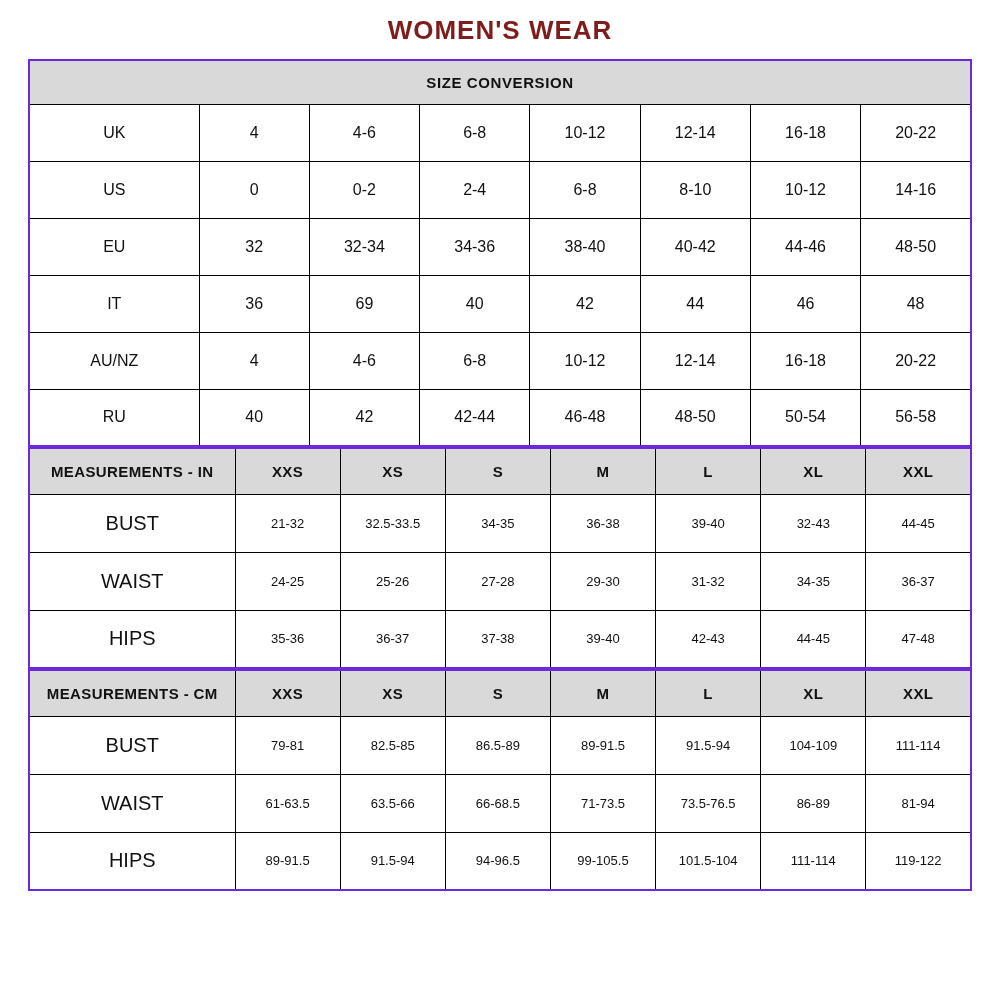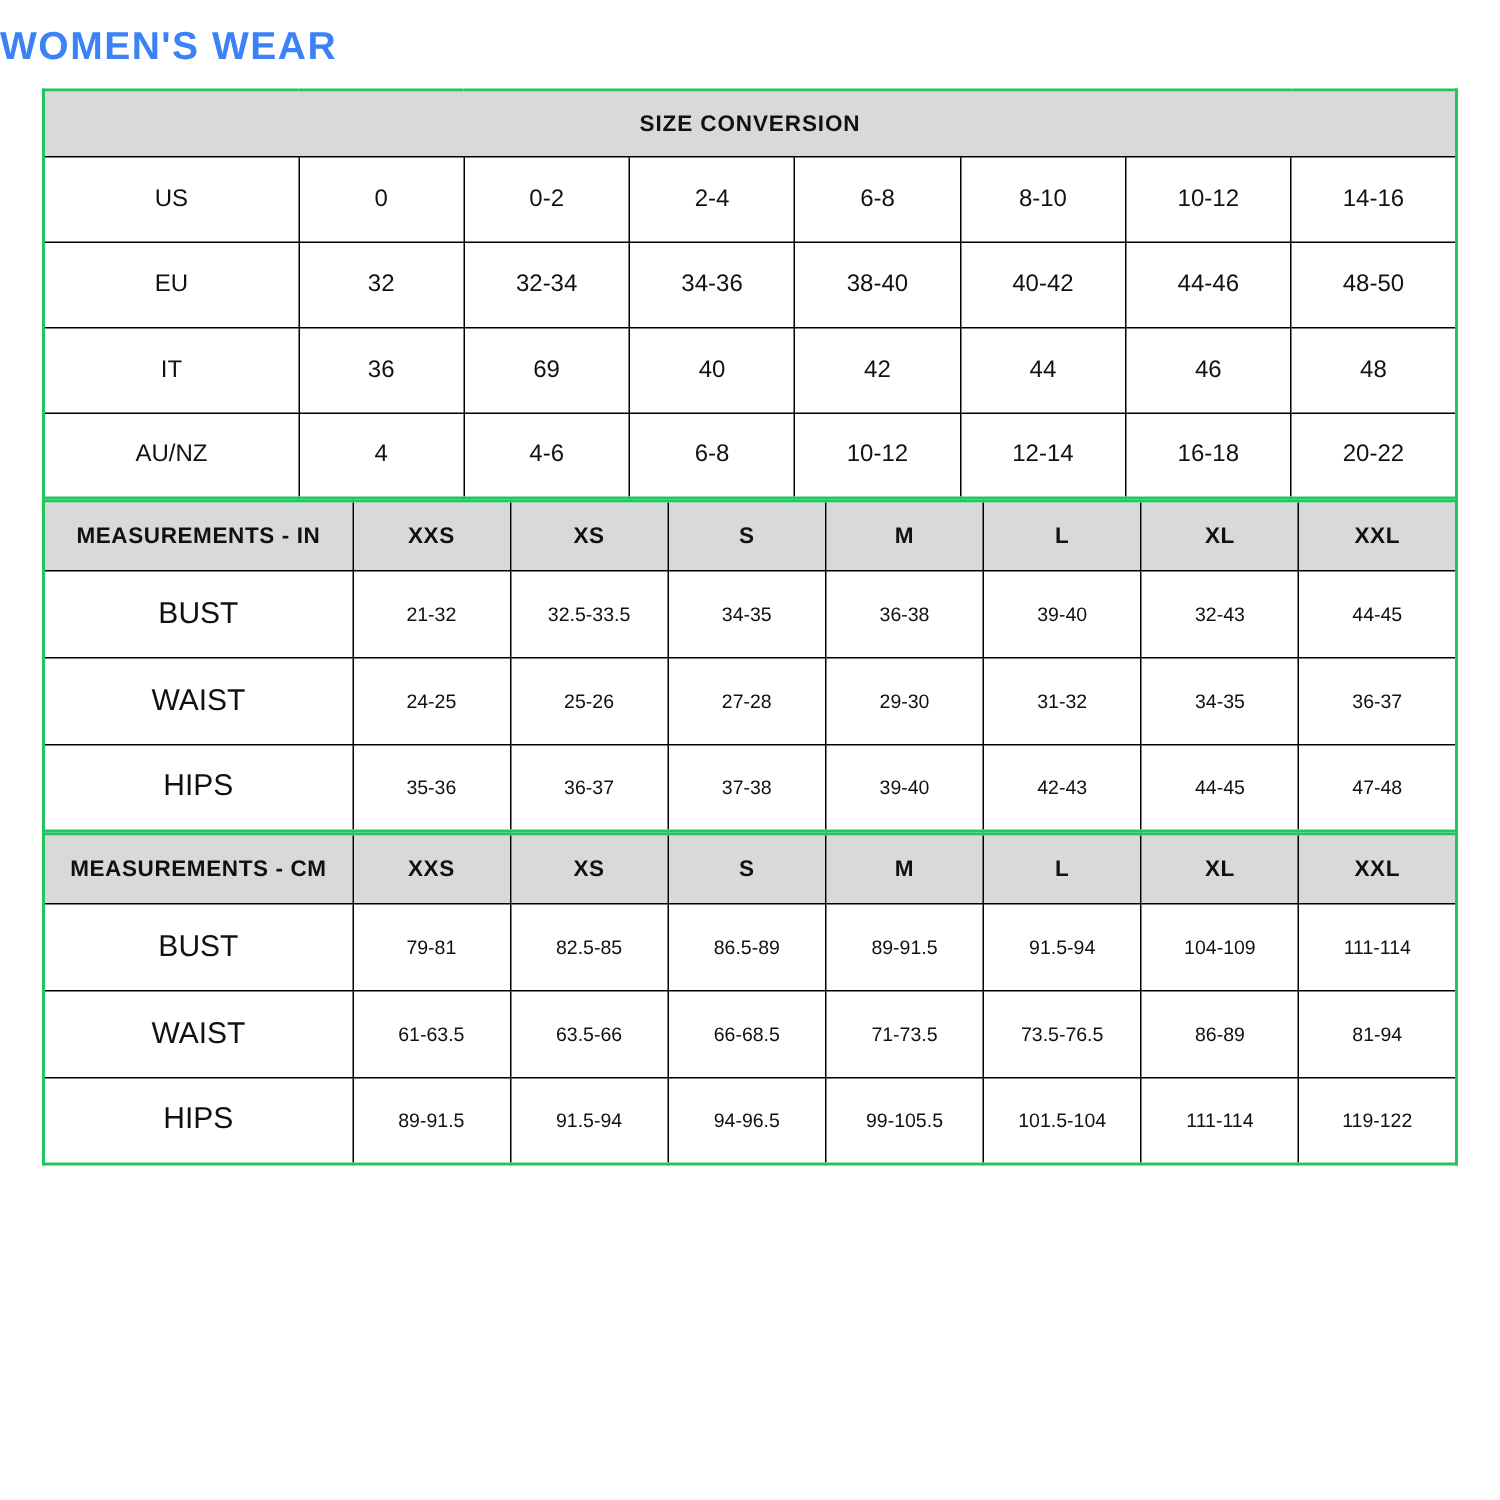--- a/index.html
+++ b/index.html
@@ -6,31 +6,32 @@
   html, body {
     margin: 0; padding: 0;
     width: 1000px; height: 1000px;
     background: #ffffff;
     font-family: "Liberation Sans", sans-serif;
     color: #111111;
   }
   .page-title {
     margin: 0;
     padding: 15px 0 13px 0;
+    text-align: center;
     font-size: 26px;
     font-weight: 700;
     letter-spacing: 1px;
-    color: #3b82f6;
+    color: #7f1d1d;
   }
   table.tbl {
     border-collapse: collapse;
     table-layout: fixed;
     width: 944px;
     margin: 0 auto;
-    border: 2px solid #22c55e;
+    border: 2px solid #6d28d9;
   }
   table.tbl td, table.tbl th {
     border: 1.5px solid #000;
     text-align: center;
     vertical-align: middle;
     padding: 0 4px;
     overflow: hidden;
   }
   .hdr-bg { background: #d9d9d9; }
   
@@ -58,20 +59,30 @@
       <col>
       <col>
       <col>
       <col>
   </colgroup>
   <tbody>
       <tr class="title-row">
     <td colspan="8" class="hdr-bg">SIZE CONVERSION</td>
   </tr>
   <tr>
+    <td>UK</td>
+    <td>4</td>
+    <td>4-6</td>
+    <td>6-8</td>
+    <td>10-12</td>
+    <td>12-14</td>
+    <td>16-18</td>
+    <td>20-22</td>
+  </tr>
+  <tr>
     <td>US</td>
     <td>0</td>
     <td>0-2</td>
     <td>2-4</td>
     <td>6-8</td>
     <td>8-10</td>
     <td>10-12</td>
     <td>14-16</td>
   </tr>
   <tr>
@@ -96,20 +107,30 @@
   </tr>
   <tr>
     <td>AU/NZ</td>
     <td>4</td>
     <td>4-6</td>
     <td>6-8</td>
     <td>10-12</td>
     <td>12-14</td>
     <td>16-18</td>
     <td>20-22</td>
+  </tr>
+  <tr>
+    <td>RU</td>
+    <td>40</td>
+    <td>42</td>
+    <td>42-44</td>
+    <td>46-48</td>
+    <td>48-50</td>
+    <td>50-54</td>
+    <td>56-58</td>
   </tr>
 </tbody>
   </table>
 
 <table class="tbl t23">
   <colgroup>
     <col class="first">
       <col>
       <col>
       <col>

